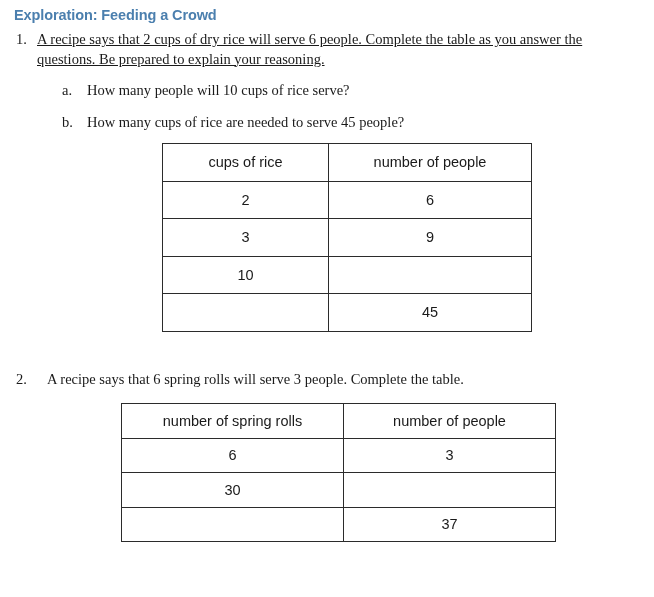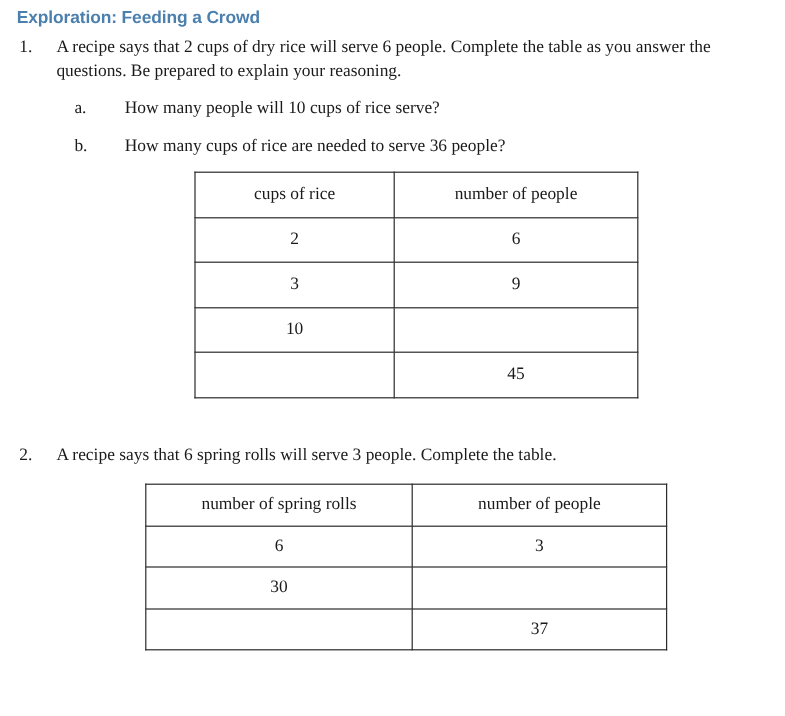--- a/index.html
+++ b/index.html
@@ -57,22 +57,23 @@
     line-height: 19.5px;
     text-align: left;
   }
 
   #problem-1 {
     left: 16px;
     top: 30px;
     width: 600px;
   }
   #problem-1 .problem-text {
-    margin-left: 31px;
+    margin-left: 21px;
     width: 565px;
+    text-decoration: underline;
   }
 
   #problem-2 {
     left: 16px;
     top: 370px;
     width: 600px;
   }
   #problem-2 .problem-text {
     margin-left: 31px;
     width: 565px;
@@ -86,40 +87,40 @@
   }
   .subquestion .sub-marker {
     position: absolute;
     left: 0;
     top: 0;
     width: 28px;
     text-align: left;
   }
   .subquestion .sub-text {
     display: block;
-    margin-left: 42px;
+    margin-left: 25px;
     white-space: nowrap;
   }
 
   #subquestion-a { left: 62px; top: 81px; width: 420px; }
   #subquestion-b { left: 62px; top: 113px; width: 460px; }
 
   
   .ratio-table {
     position: absolute;
     border-collapse: collapse;
     background: #ffffff;
     table-layout: fixed;
   }
   .ratio-table td {
     border: 1.2px solid #2b2b2b;
     text-align: center;
     vertical-align: middle;
     font-size: 14.5px;
-    font-family: Liberation Serif, serif;
+    font-family: Liberation Sans, sans-serif;
     color: #1a1a1a;
     padding: 0;
     height: 38px;
     margin-left: 39px;
   }
   .ratio-table td.header-cell {
     font-size: 14.5px;
   }
   .ratio-table td.empty-cell {
     color: transparent;
@@ -155,21 +156,21 @@
     <span class="problem-text">A recipe says that 2 cups of dry rice will serve 6 people. Complete the table as you answer the questions. Be prepared to explain your reasoning.</span>
   </div>
 
   <div class="subquestion" id="subquestion-a">
     <span class="sub-marker">a.</span>
     <span class="sub-text">How many people will 10 cups of rice serve?</span>
   </div>
 
   <div class="subquestion" id="subquestion-b">
     <span class="sub-marker">b.</span>
-    <span class="sub-text">How many cups of rice are needed to serve 36 people?</span>
+    <span class="sub-text">How many cups of rice are needed to serve 45 people?</span>
   </div>
 
   <table class="ratio-table" id="table-1">
     <colgroup>
         <col class="c1">
         <col class="c2">
       </colgroup>
     <tbody>
       <tr>
         <td class="header-cell">cups of rice</td>

